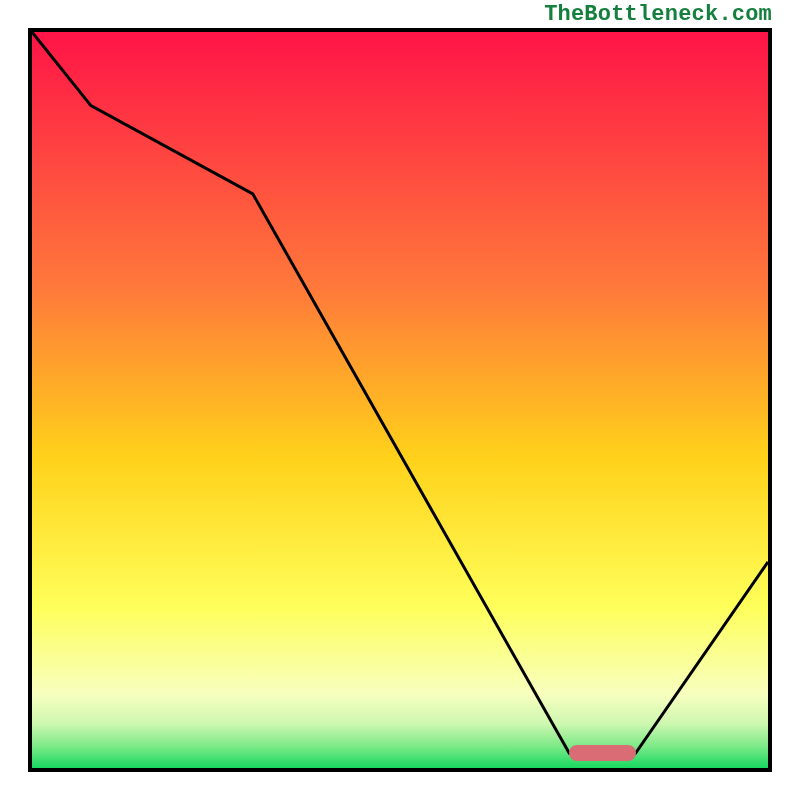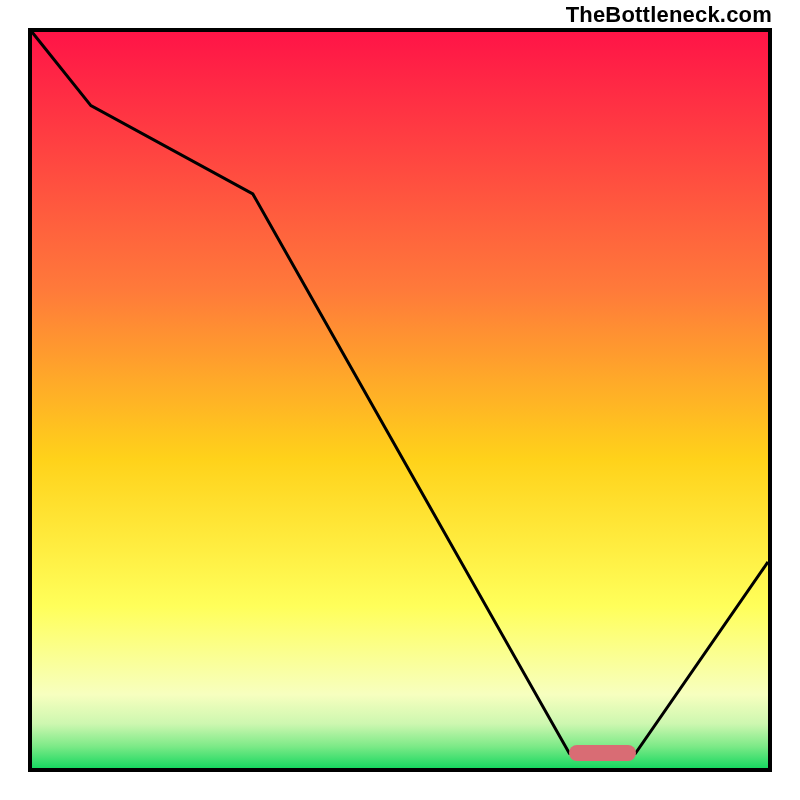--- a/index.html
+++ b/index.html
@@ -22,24 +22,24 @@
     width: 744px;
     height: 744px;
     border: 4px solid #000;
     box-sizing: border-box;
     overflow: hidden;
   }
   .watermark {
     position: absolute;
     top: 2px;
     right: 28px;
-    font-family: Liberation Sans, sans-serif;
+    font-family: Liberation Mono, monospace;
     font-size: 22px;
     font-weight: 600;
-    color: #000000;
+    color: #15803d;
     letter-spacing: 0.2px;
     pointer-events: none;
   }
   svg.bg, svg.curve {
     position: absolute;
     left: 0;
     top: 0;
     width: 100%;
     height: 100%;
   }

